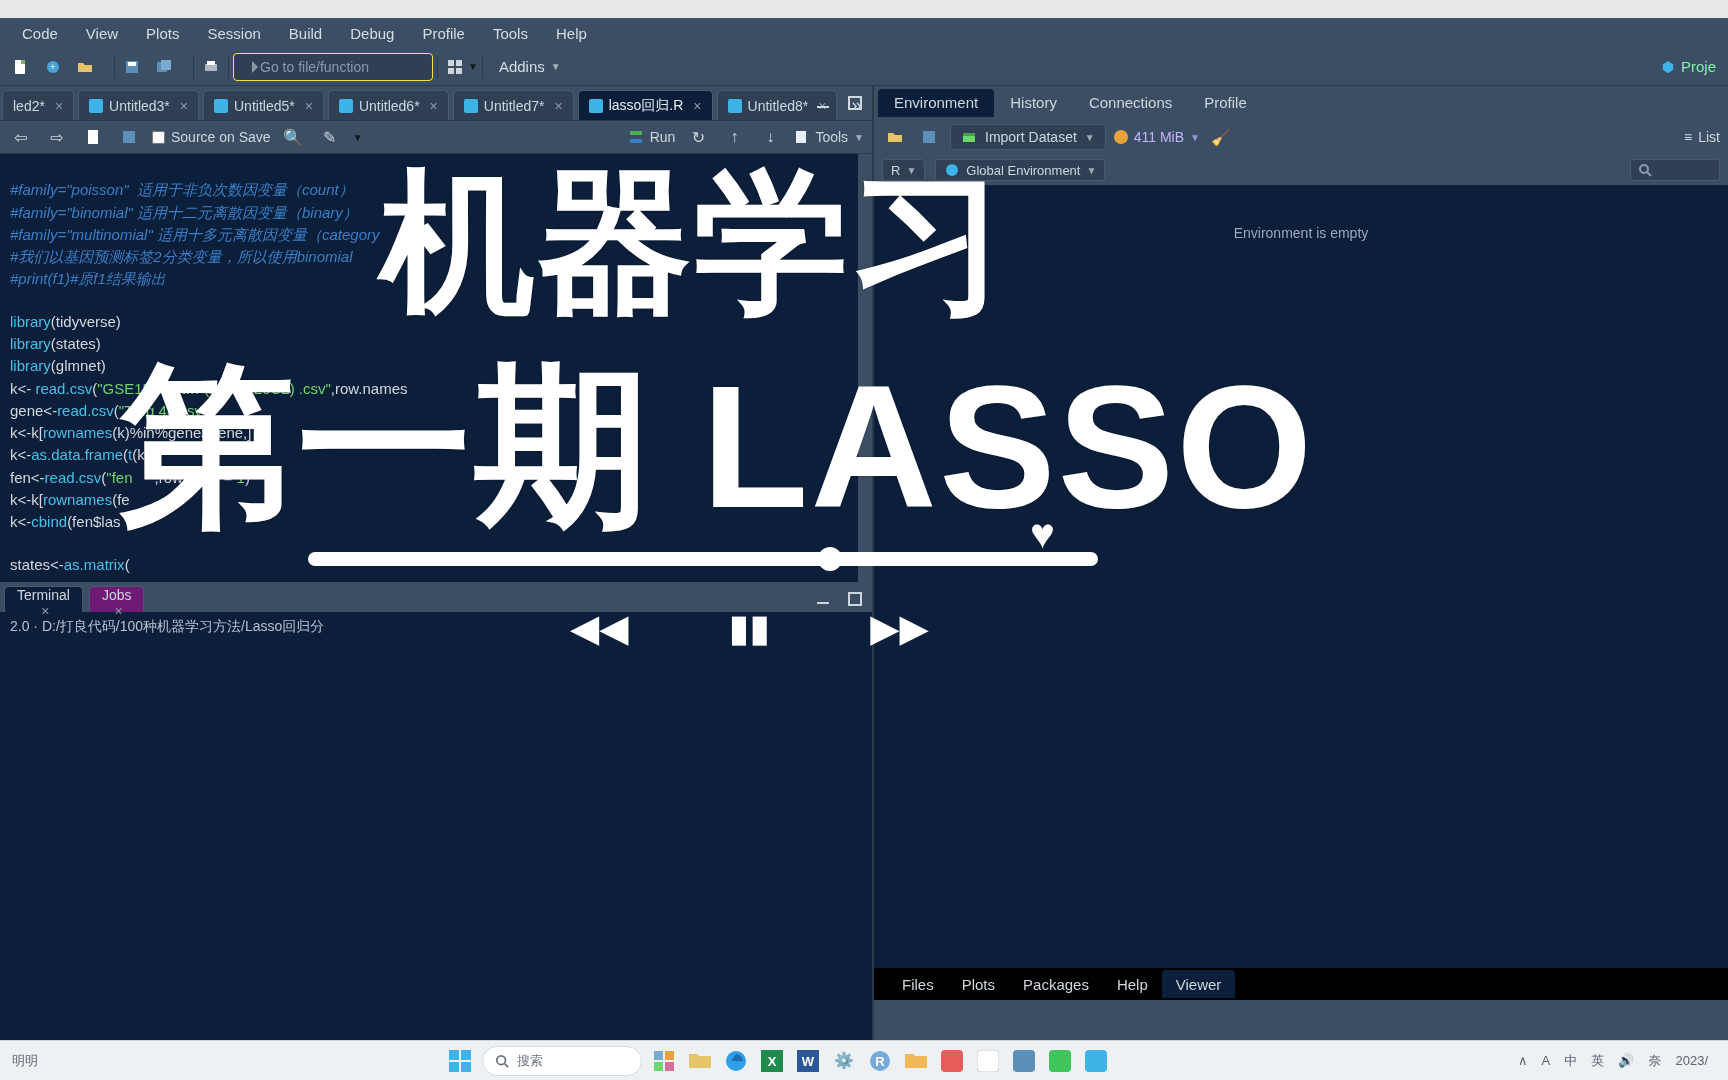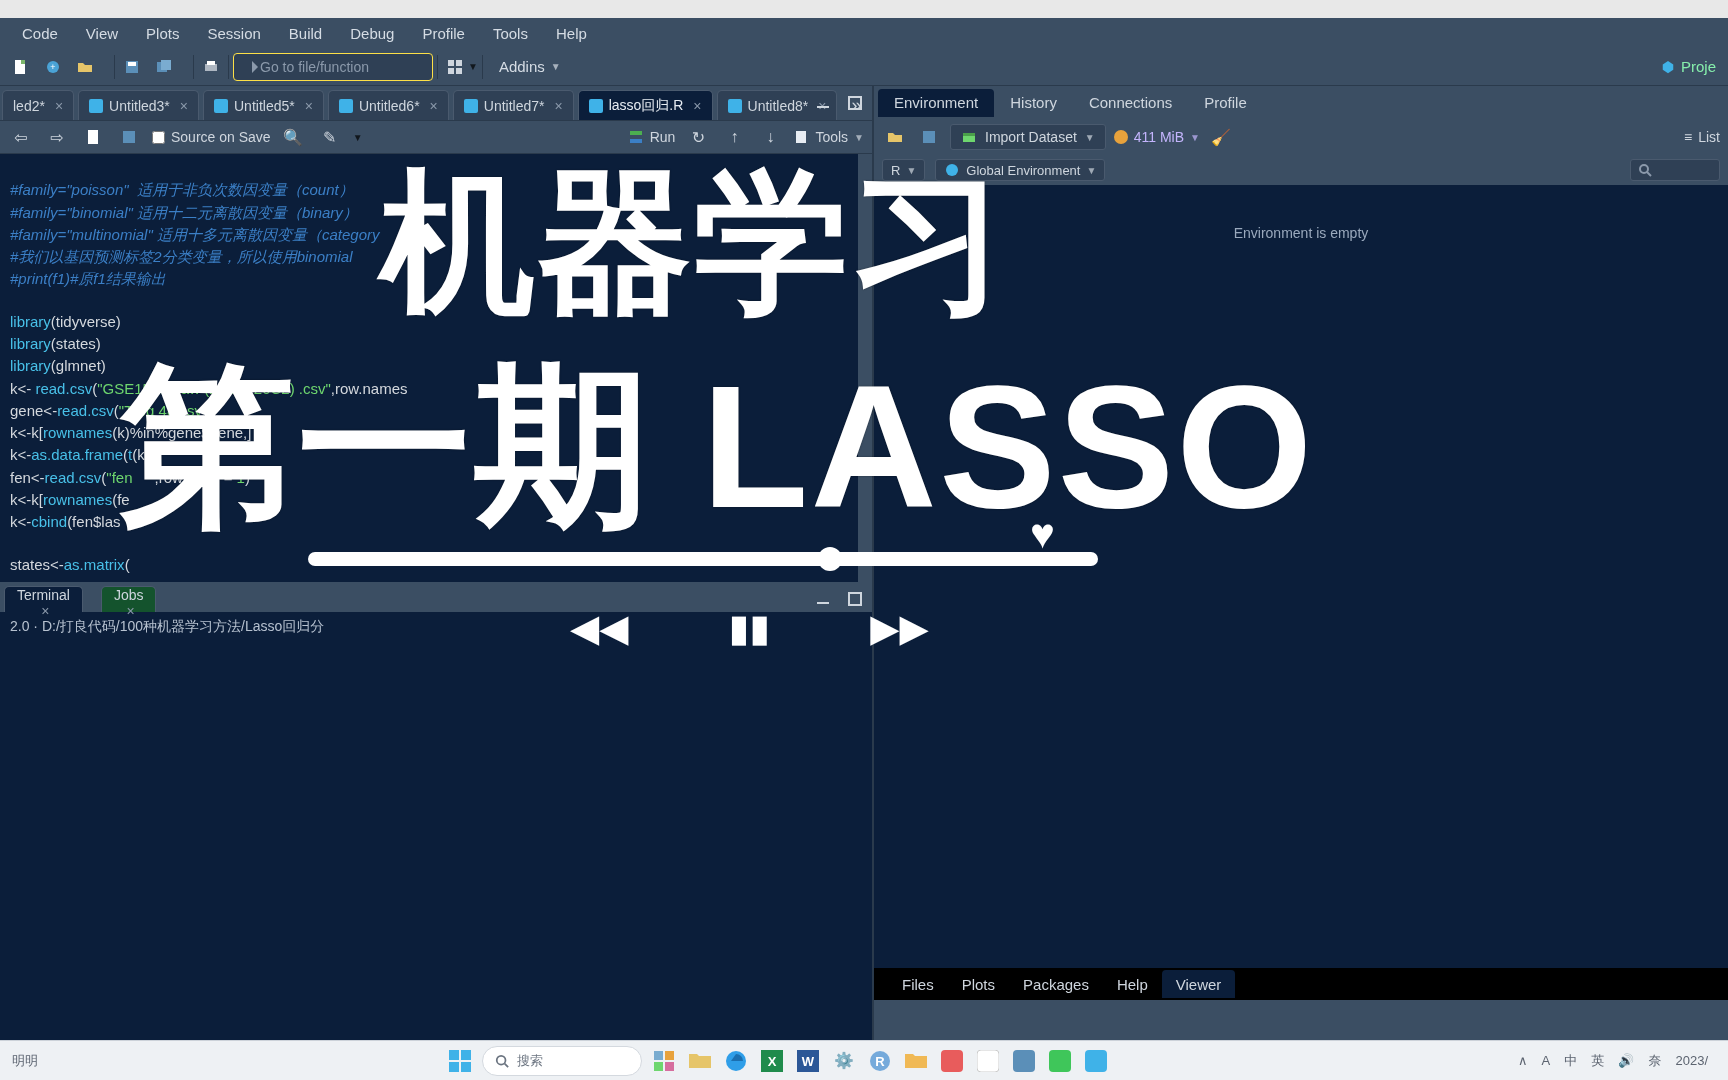--- a/index.html
+++ b/index.html
@@ -51,21 +51,21 @@
 .editor .c-id { color: #d4d8dd; }
 .editor-gutter { position: absolute; right: 0; top: 0; width: 14px; height: 100%; background: #3b4e63; }
 
 
 .editor-status { height: 26px; background: #3b4e63; display: flex; align-items: center; padding: 0 10px; color: #cfd6de; font-size: 13px; }
 .editor-status .right { margin-left: auto; }
 
 
 .console-tabs { height: 30px; background: #3b4e63; display: flex; align-items: flex-end; padding-left: 4px; position: relative; }
 .console-tab { height: 26px; background: #0b1e3a; border-radius: 5px 5px 0 0; padding: 0 12px; display: flex; align-items: center; color: #cfd6de; font-size: 14px; margin-right: 6px; border: 1px solid #4a5a6e; border-bottom: none; flex-direction: column; }
-.console-tab.inactive { background: #14532d; margin-left: 12px; }
+.console-tab.inactive { background: #701a75; }
 .console-body { flex: 1; background: #0b1e3a; padding: 6px 10px; color: #b7c2d0; font-family: Consolas, monospace; font-size: 14px; }
 
 
 .env-tabs { height: 33px; background: #3b4e63; display: flex; align-items: center; padding: 0 4px; }
 .env-tab { height: 28px; padding: 0 16px; display: flex; align-items: center; color: #cfd6de; font-size: 15px; border-radius: 4px 4px 0 0; cursor: pointer; }
 .env-tab.active { background: #0b1e3a; }
 .env-toolbar { height: 36px; background: #3b4e63; display: flex; align-items: center; padding: 0 8px; gap: 8px; }
 .import-ds { background: #2f4055; border: 1px solid #4a5a6e; border-radius: 3px; height: 26px; padding: 0 10px; display: flex; align-items: center; gap: 8px; color: #cfd6de; font-size: 14px; }
 .mem-badge { display: flex; align-items: center; gap: 6px; color: #c4b5fd; font-size: 14px; }
 .mem-dot { width: 14px; height: 14px; border-radius: 50%; background: #e8a23c; }

